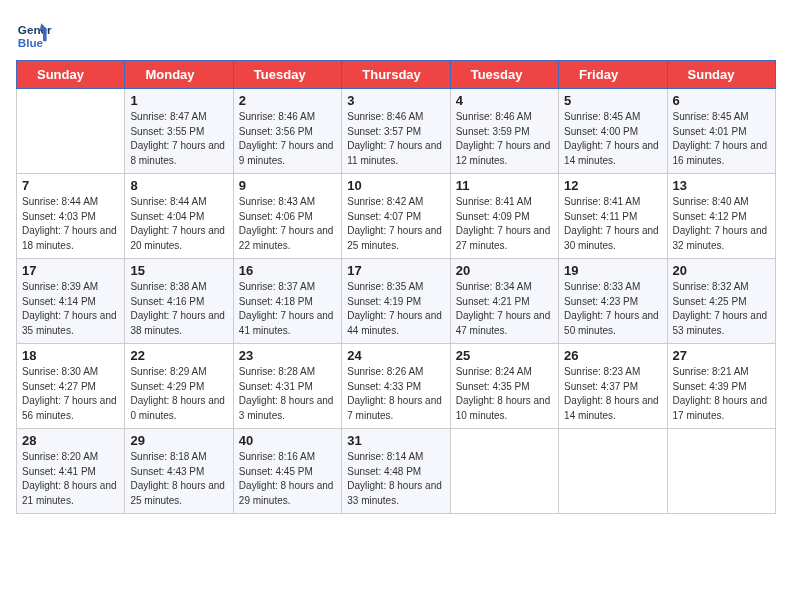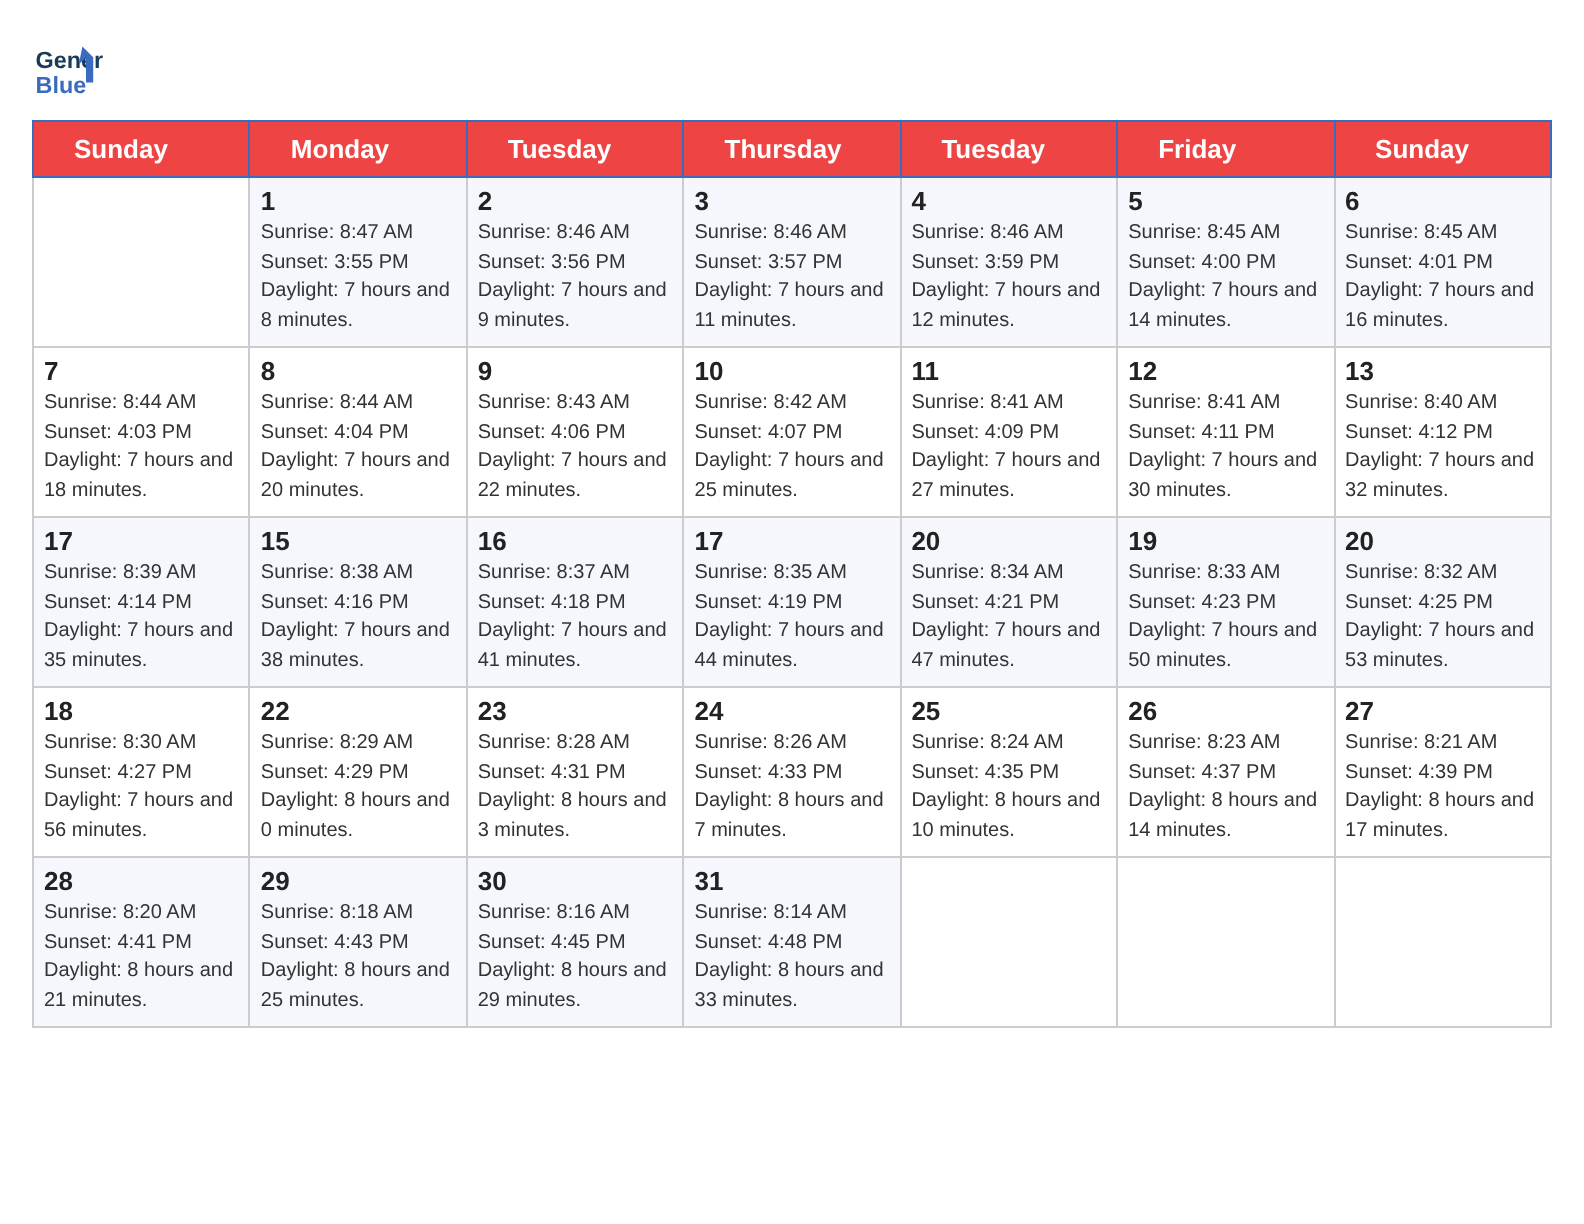--- a/index.html
+++ b/index.html
@@ -241,21 +241,21 @@
       <tr>
         <td>
           <span class="day-num">28</span>
           <div class="day-detail">Sunrise: 8:20 AM<br>Sunset: 4:41 PM<br>Daylight: 8 hours and 21 minutes.</div>
         </td>
         <td>
           <span class="day-num">29</span>
           <div class="day-detail">Sunrise: 8:18 AM<br>Sunset: 4:43 PM<br>Daylight: 8 hours and 25 minutes.</div>
         </td>
         <td>
-          <span class="day-num">30</span>
+          <span class="day-num">40</span>
           <div class="day-detail">Sunrise: 8:16 AM<br>Sunset: 4:45 PM<br>Daylight: 8 hours and 29 minutes.</div>
         </td>
         <td>
           <span class="day-num">31</span>
           <div class="day-detail">Sunrise: 8:14 AM<br>Sunset: 4:48 PM<br>Daylight: 8 hours and 33 minutes.</div>
         </td>
         <td class="empty-cell"></td>
         <td class="empty-cell"></td>
         <td class="empty-cell"></td>
       </tr>

